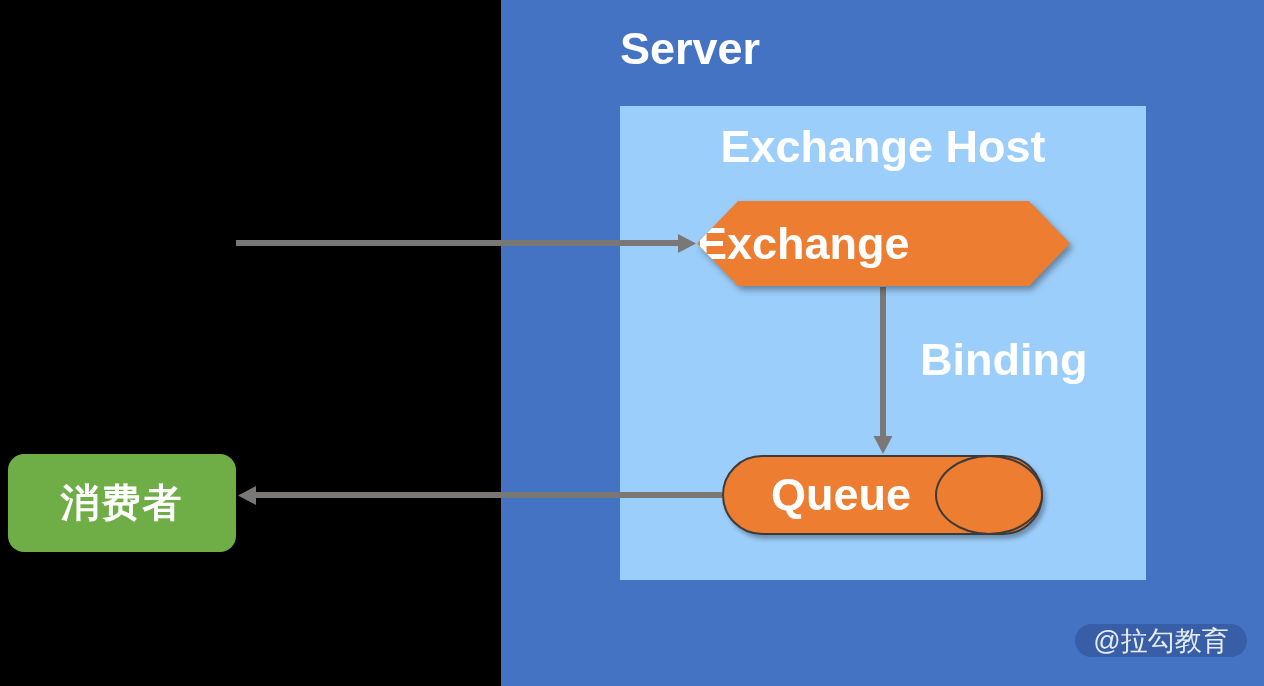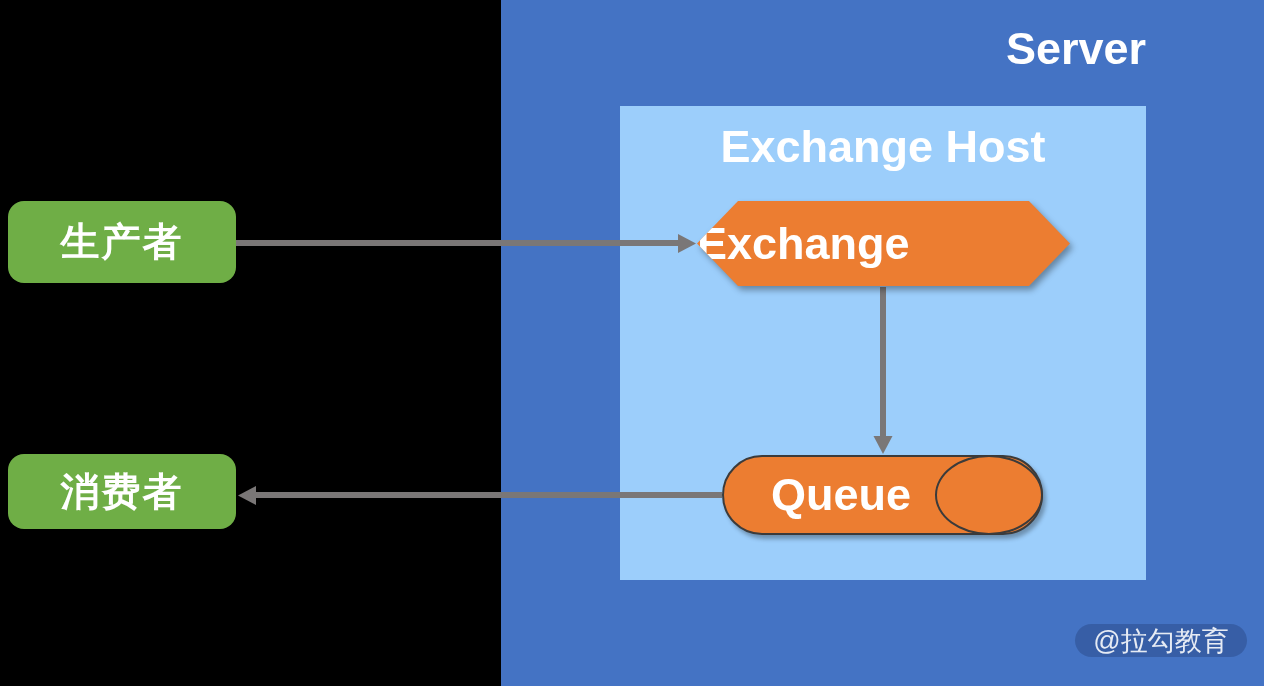--- a/index.html
+++ b/index.html
@@ -11,21 +11,21 @@
   }
   .stage { position: relative; width: 1264px; height: 686px; background: #000000; }
 
   
   .server-panel {
     position: absolute; left: 501px; top: 0; width: 763px; height: 686px;
     background: #4473C4;
   }
   .server-title {
     position: absolute; left: 119px; top: 24px; width: 526px;
-    text-align: right; color: #ffffff;
+    text-align: left; color: #ffffff;
     font-size: 45px; font-weight: 700; line-height: 50px;
   }
 
   
   .vhost-panel {
     position: absolute; left: 119px; top: 106px; width: 526px; height: 474px;
     background: #9CCEFB;
   }
   .vhost-title {
     position: absolute; left: 0; top: 16px; width: 100%;
@@ -77,21 +77,21 @@
   }
 
   
   .client-node {
     position: absolute; left: 8px; width: 228px; height: 82px;
     background: #6FAE46; border-radius: 16px;
     display: flex; align-items: center; justify-content: center;
     color: #ffffff; font-size: 39px; font-weight: 700; letter-spacing: 2px;
   }
   .producer-node { top: 201px; }
-  .consumer-node { top: 454px; height: 75px; }
+  .consumer-node { top: 454px; height: 98px; }
 
   
   .arrows { position: absolute; inset: 0; pointer-events: none; }
 
   
   .watermark {
     position: absolute; left: 1075px; top: 624px; width: 172px; height: 33px;
     background: rgba(10, 25, 60, 0.22); border-radius: 22px;
     display: flex; align-items: center; justify-content: center;
     color: rgba(255,255,255,0.88); font-size: 27px; font-weight: 400;
@@ -124,30 +124,28 @@
       <polygon points="256,486 256,505 238,495.5" fill="#7A7777"></polygon>
     </g>
   </svg>
 
   <div class="hex-wrap">
     <div class="hexagon">
       <span class="node-label">Exchange</span>
     </div>
   </div>
 
+  <div class="binding-label">Binding</div>
 
   <div class="queue-group">
     <div class="queue-capsule"></div>
     <div class="queue-endcap"></div>
     <div class="queue-label-wrap queue-label">Queue</div>
   </div>
 
-  <div class="client-node producer-node">
-    <span>生产者</span>
-  </div>
 
   <div class="client-node consumer-node">
     <span>消费者</span>
   </div>
 
   <div class="watermark">
     <span>@拉勾教育</span>
   </div>
 
 </div>

